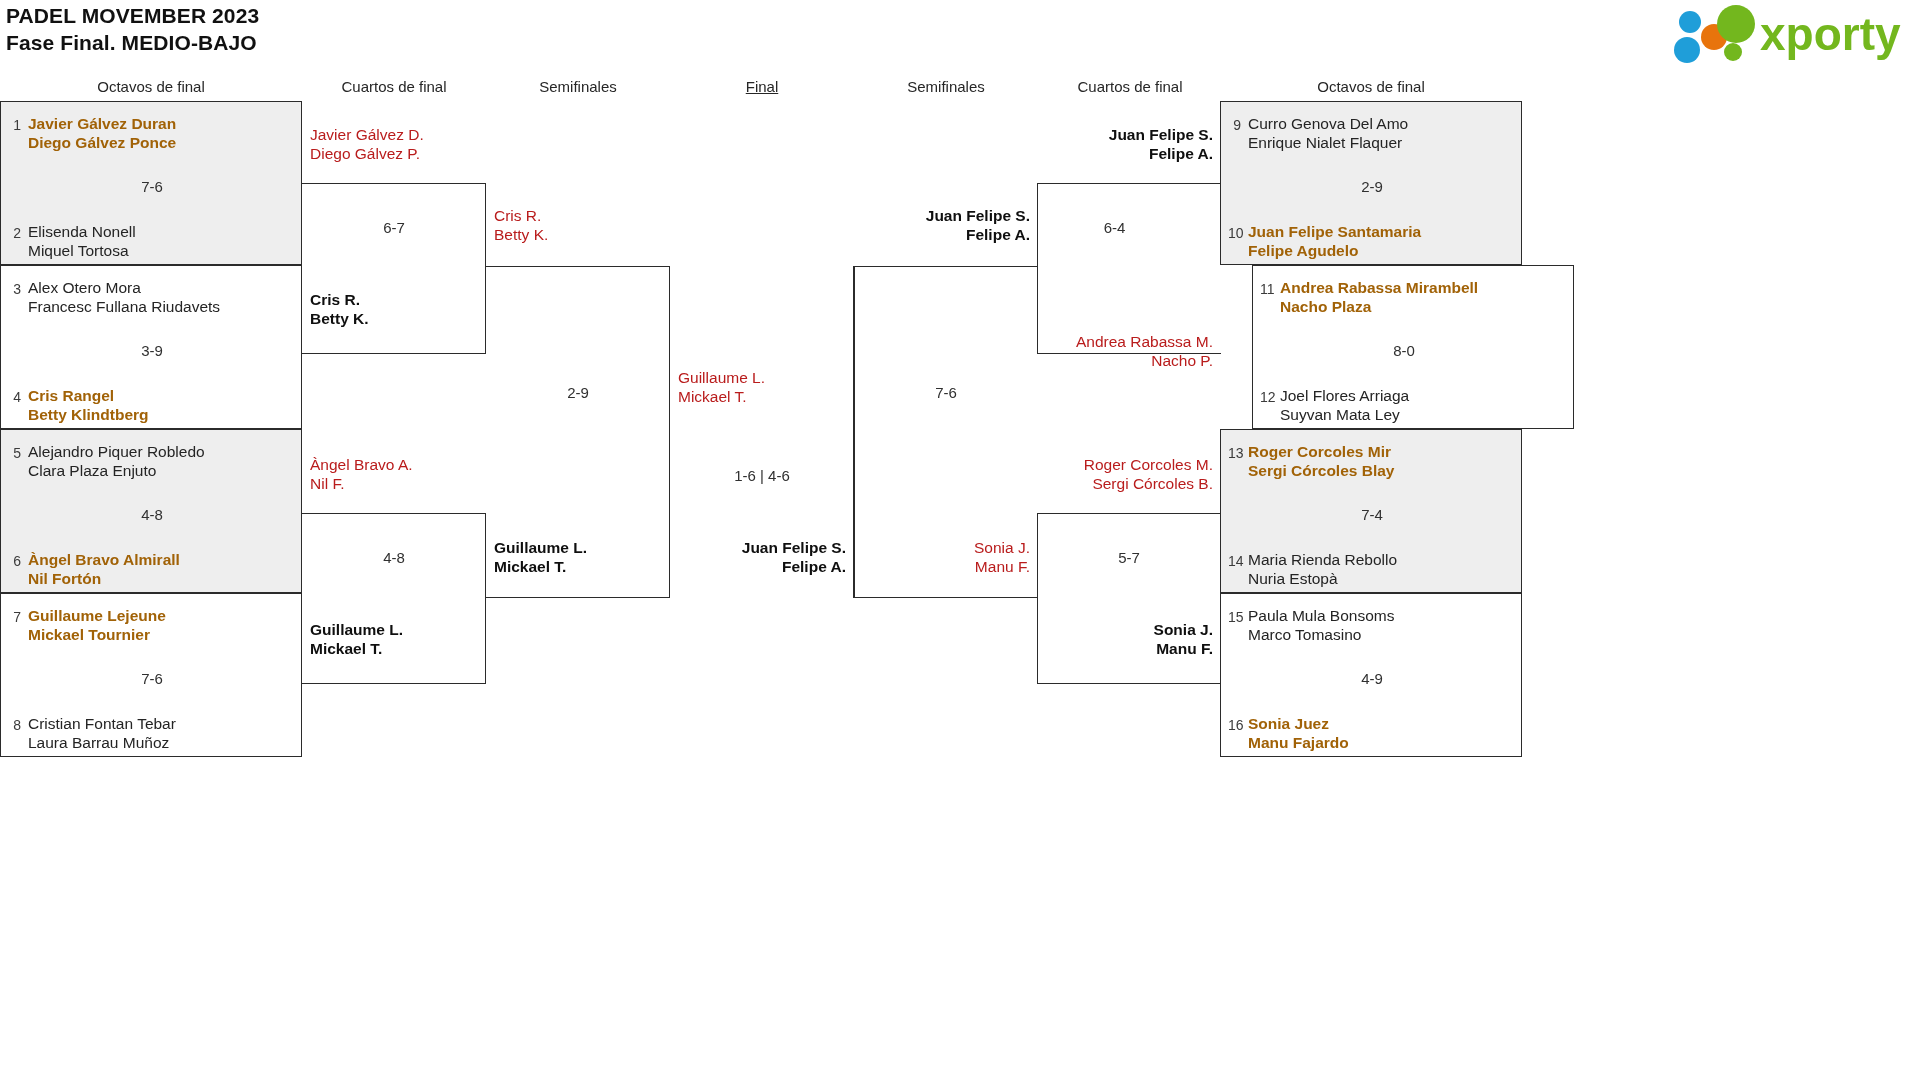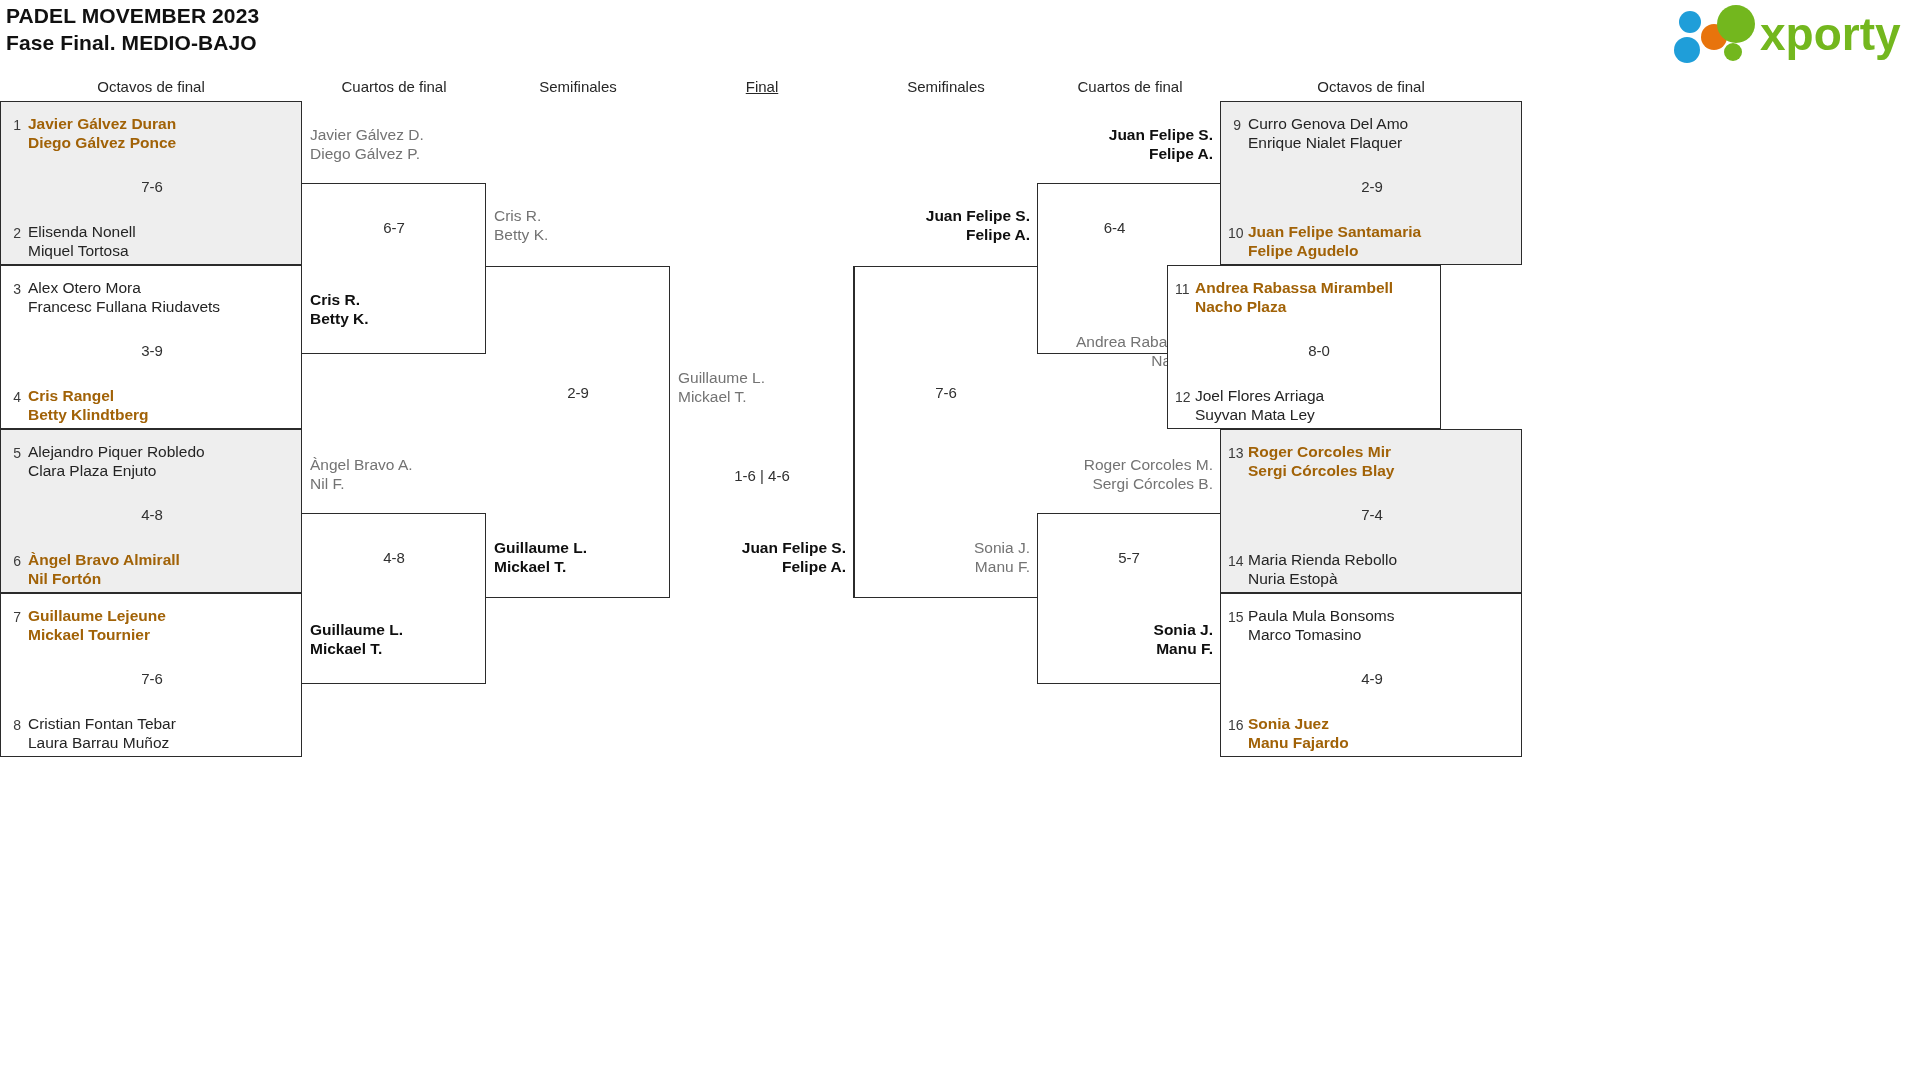--- a/index.html
+++ b/index.html
@@ -44,21 +44,21 @@
   .names { font-size: 15.5px; line-height: 1.25; color: #242424; }
   .names.win { font-weight: 700; color: #a16207; }
   .names .ln { display: block; white-space: nowrap; }
 
   .score {
     position: absolute; font-size: 15px; color: #303030;
     text-align: center; white-space: nowrap;
   }
 
   .qname {
-    position: absolute; font-size: 15.5px; line-height: 1.25; color: #737373;
+    position: absolute; font-size: 15.5px; line-height: 1.25; color: #b91c1c;
     white-space: nowrap;
   }
   .qname.win { font-weight: 700; color: #0f0f0f; }
   .qname.right { text-align: right; }
   .qname .ln { display: block; }
 
   
   .conn { position: absolute; border: 1px solid #2b2b2b; background: transparent; }
   .vline { position: absolute; background: #2b2b2b; width: 1px; }
 </style>
@@ -252,21 +252,21 @@
     <div class="score" style="left:0; top:76px; width:302px;">2-9</div>
     <div class="slot" style="left:7px; top:120px;">
       <span class="seed">10</span>
       <span class="names win">
         <span class="ln">Juan Felipe Santamaria</span>
         <span class="ln">Felipe Agudelo</span>
       </span>
     </div>
   </div>
 
-  <div class="cell" style="left:1167px; top:265px; width:274px; height:164px;padding-left:19px;">
+  <div class="cell" style="left:1252px; top:265px; width:322px; height:164px;padding-left:19px;">
     <div class="slot" style="left:7px; top:12px;">
       <span class="seed">11</span>
       <span class="names win">
         <span class="ln">Andrea Rabassa Mirambell</span>
         <span class="ln">Nacho Plaza</span>
       </span>
     </div>
     <div class="score" style="left:0; top:76px; width:302px;">8-0</div>
     <div class="slot" style="left:7px; top:120px;">
       <span class="seed">12</span>

